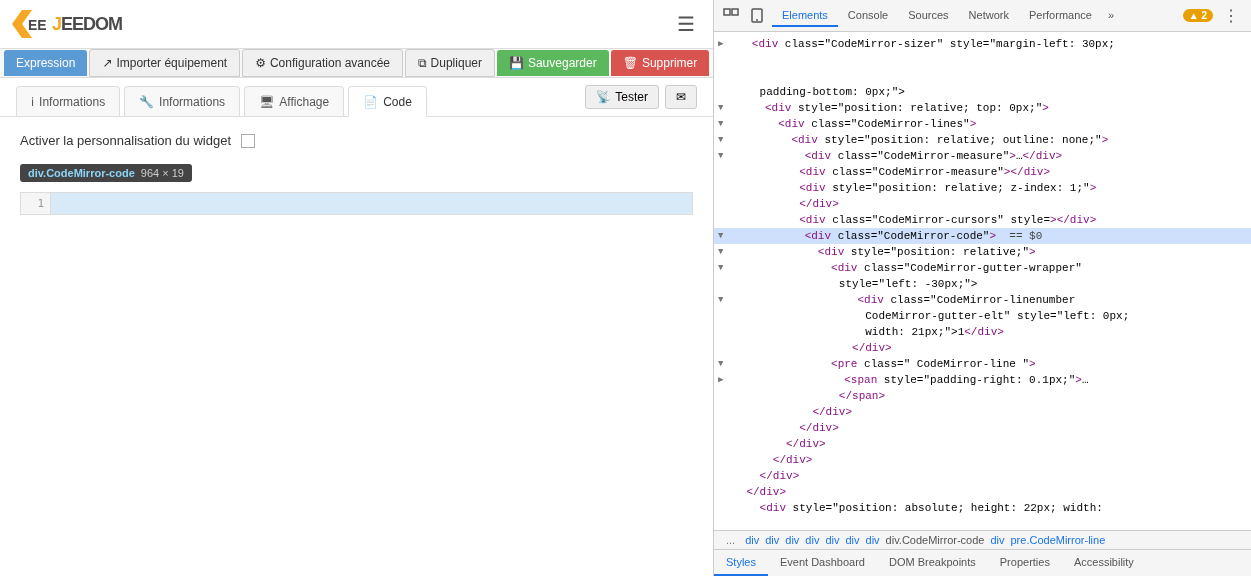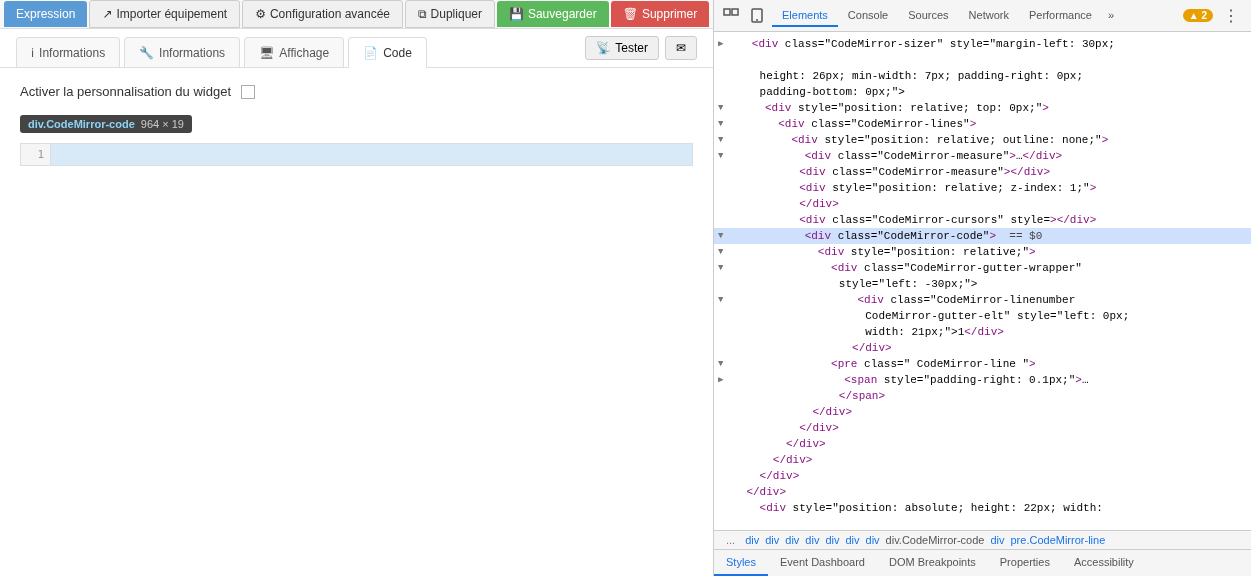--- a/index.html
+++ b/index.html
@@ -94,20 +94,32 @@
 
     .selected-element-row { background: #cfe0fc !important; }
   </style>
 </head>
 <body>
 
 <div class="main-container">
 
   <div class="left-panel">
 
+    <div class="header-bar">
+      <div class="logo-area">
+        <svg class="logo-icon" viewBox="0 0 36 36">
+          <polygon points="2,18 12,4 22,4 12,18 22,32 12,32" fill="#f5a623"></polygon>
+          <text x="18" y="24" font-size="14" font-weight="bold" fill="#4a4a4a" font-family="Arial">EE</text>
+        </svg>
+        <span style="font-size:18px;font-weight:bold;color:#4a4a4a;letter-spacing:-1px;">
+          <span style="color:#f5a623;">J</span><span>EEDOM</span>
+        </span>
+      </div>
+      <div class="hamburger">☰</div>
+    </div>
 
     <div class="tab-bar">
       <div class="tab expression">Expression</div>
       <div class="tab importer">
         <span>↗</span>
         <span>Importer équipement</span>
       </div>
       <div class="tab config-avancee">
         <span>⚙</span>
         <span>Configuration avancée</span>
@@ -203,21 +215,21 @@
       </div>
       <div class="devtools-alert">▲ 2</div>
       <div class="devtools-menu-btn">⋮</div>
     </div>
 
     <div class="devtools-code">
 
       <div id="code-lines-container">
           <div class="code-row"><span style="color: rgb(119, 119, 119); font-size: 9px; margin-right: 2px;">▶</span><span>    </span><span><span style="color:#881280">&lt;div</span> class="CodeMirror-sizer" style="margin-left: 30px;</span></div>
           <div class="code-row"><span style="color: rgb(119, 119, 119); font-size: 9px; margin-right: 2px;"></span><span>      </span></div>
-          <div class="code-row"><span style="color: rgb(119, 119, 119); font-size: 9px; margin-right: 2px;"></span><span>      </span><span>height: 26px; min-width: 7px; padding-right: 0px;</span></div>
+          <div class="code-row"><span style="color: rgb(119, 119, 119); font-size: 9px; margin-right: 2px;"></span><span>      </span></div>
           <div class="code-row"><span style="color: rgb(119, 119, 119); font-size: 9px; margin-right: 2px;"></span><span>      </span><span>padding-bottom: 0px;"&gt;</span></div>
           <div class="code-row"><span style="color: rgb(119, 119, 119); font-size: 9px; margin-right: 2px;">▼</span><span>      </span><span><span style="color:#881280">&lt;div</span> style="position: relative; top: 0px;"<span style="color:#881280">&gt;</span></span></div>
           <div class="code-row"><span style="color: rgb(119, 119, 119); font-size: 9px; margin-right: 2px;">▼</span><span>        </span><span><span style="color:#881280">&lt;div</span> class="CodeMirror-lines"<span style="color:#881280">&gt;</span></span></div>
           <div class="code-row"><span style="color: rgb(119, 119, 119); font-size: 9px; margin-right: 2px;">▼</span><span>          </span><span><span style="color:#881280">&lt;div</span> style="position: relative; outline: none;"<span style="color:#881280">&gt;</span></span></div>
           <div class="code-row"><span style="color: rgb(119, 119, 119); font-size: 9px; margin-right: 2px;">▼</span><span>            </span><span><span style="color:#881280">&lt;div</span> class="CodeMirror-measure"<span style="color:#881280">&gt;</span>…<span style="color:#881280">&lt;/div</span><span style="color:#881280">&gt;</span></span></div>
           <div class="code-row"><span style="color: rgb(119, 119, 119); font-size: 9px; margin-right: 2px;"></span><span>            </span><span><span style="color:#881280">&lt;div</span> class="CodeMirror-measure"<span style="color:#881280">&gt;</span><span style="color:#881280">&lt;/div</span><span style="color:#881280">&gt;</span></span></div>
           <div class="code-row"><span style="color: rgb(119, 119, 119); font-size: 9px; margin-right: 2px;"></span><span>            </span><span><span style="color:#881280">&lt;div</span> style="position: relative; z-index: 1;"<span style="color:#881280">&gt;</span></span></div>
           <div class="code-row"><span style="color: rgb(119, 119, 119); font-size: 9px; margin-right: 2px;"></span><span>            </span><span><span style="color:#881280">&lt;/div</span><span style="color:#881280">&gt;</span></span></div>
           <div class="code-row"><span style="color: rgb(119, 119, 119); font-size: 9px; margin-right: 2px;"></span><span>            </span><span><span style="color:#881280">&lt;div</span> class="CodeMirror-cursors" style=<span style="color:#881280">&gt;</span><span style="color:#881280">&lt;/div</span><span style="color:#881280">&gt;</span></span></div>
           <div class="code-row selected-element-row"><span style="color: rgb(119, 119, 119); font-size: 9px; margin-right: 2px;">▼</span><span>            </span><span><span style="color:#881280">&lt;div</span> class="CodeMirror-code"<span style="color:#881280">&gt;</span> <span style="color:#444"> == $0</span></span></div>

